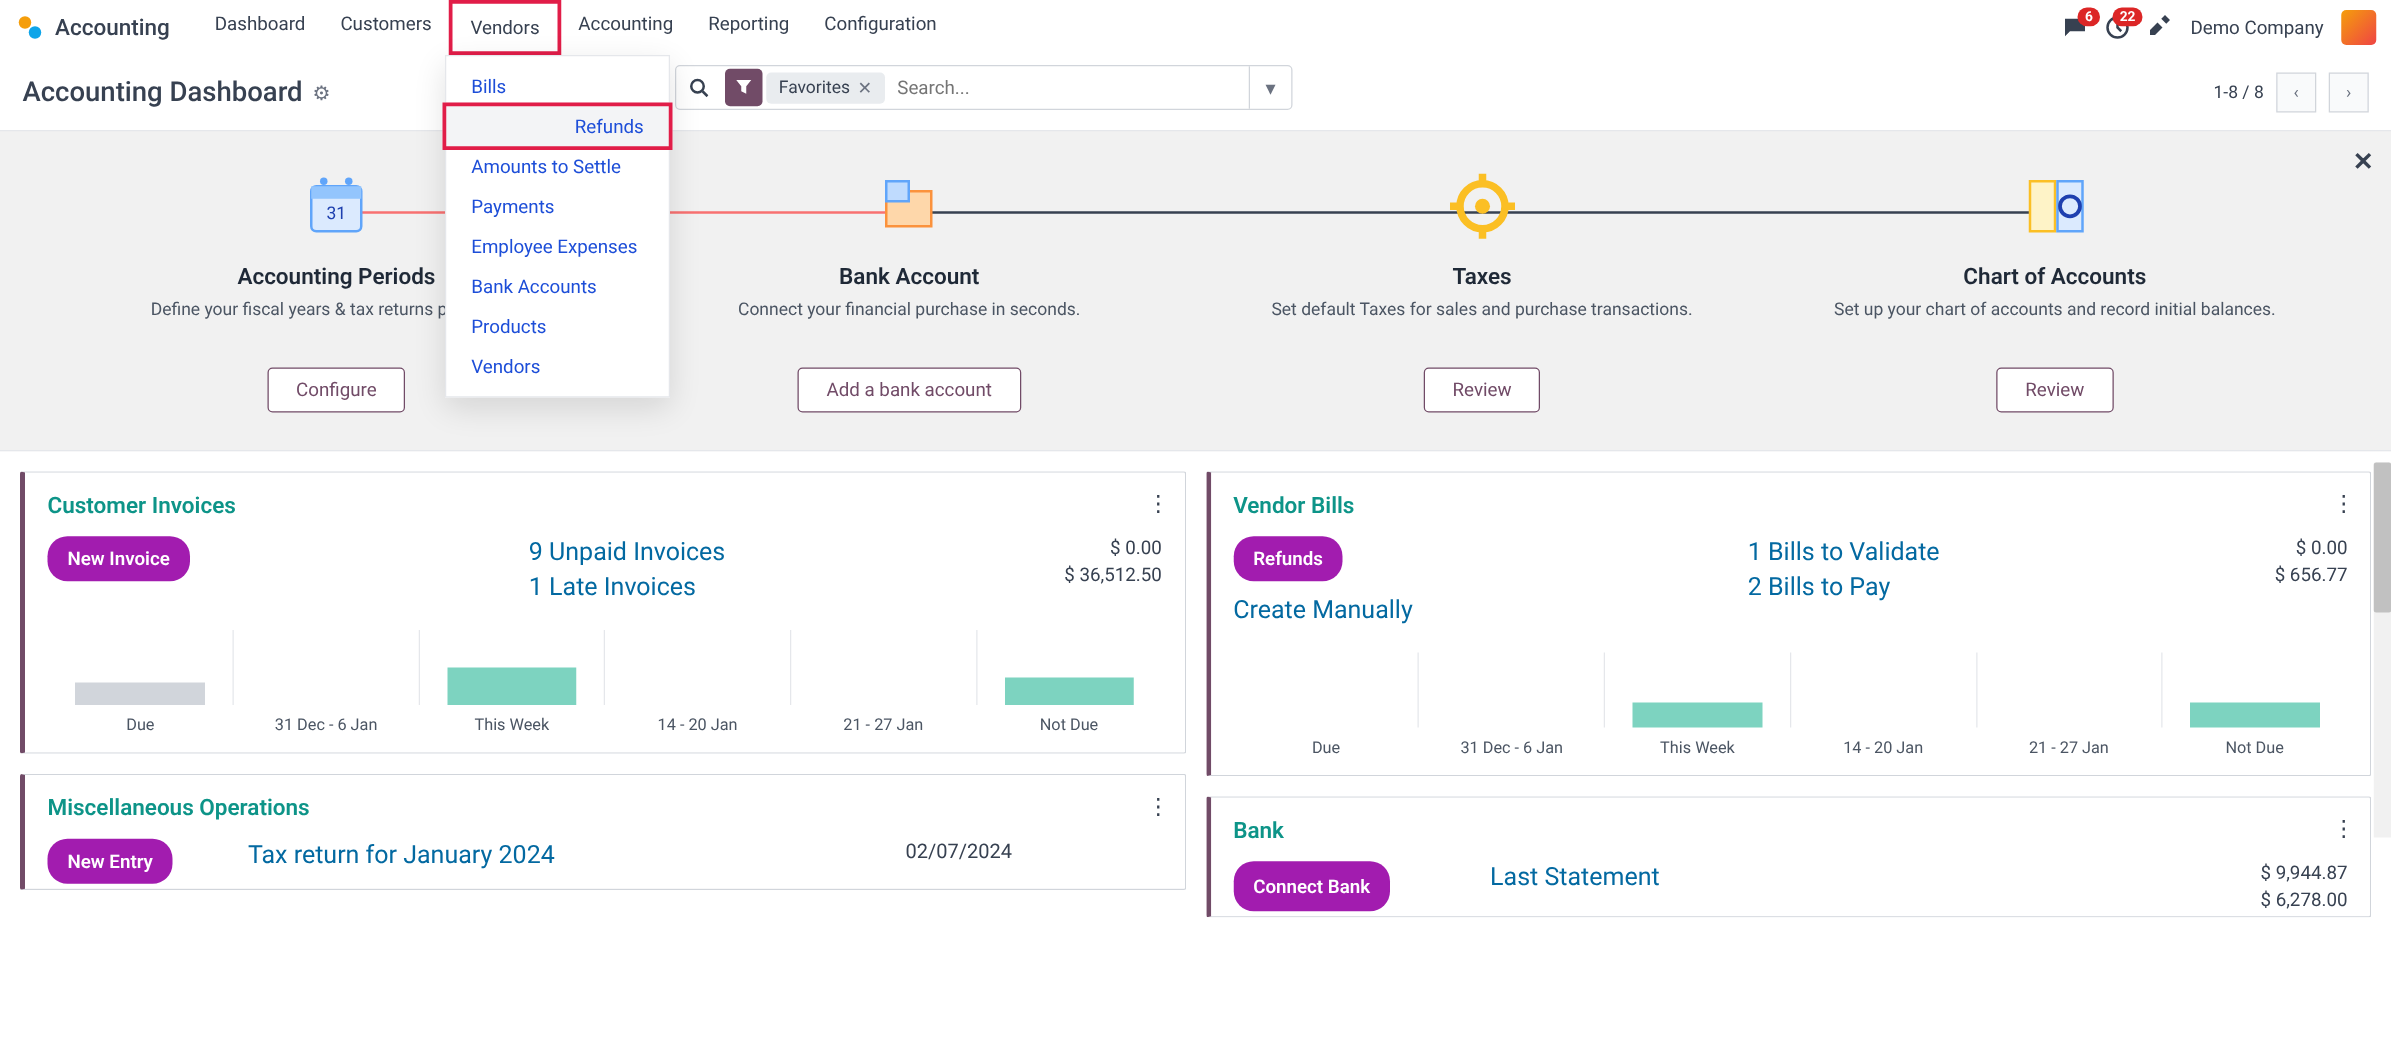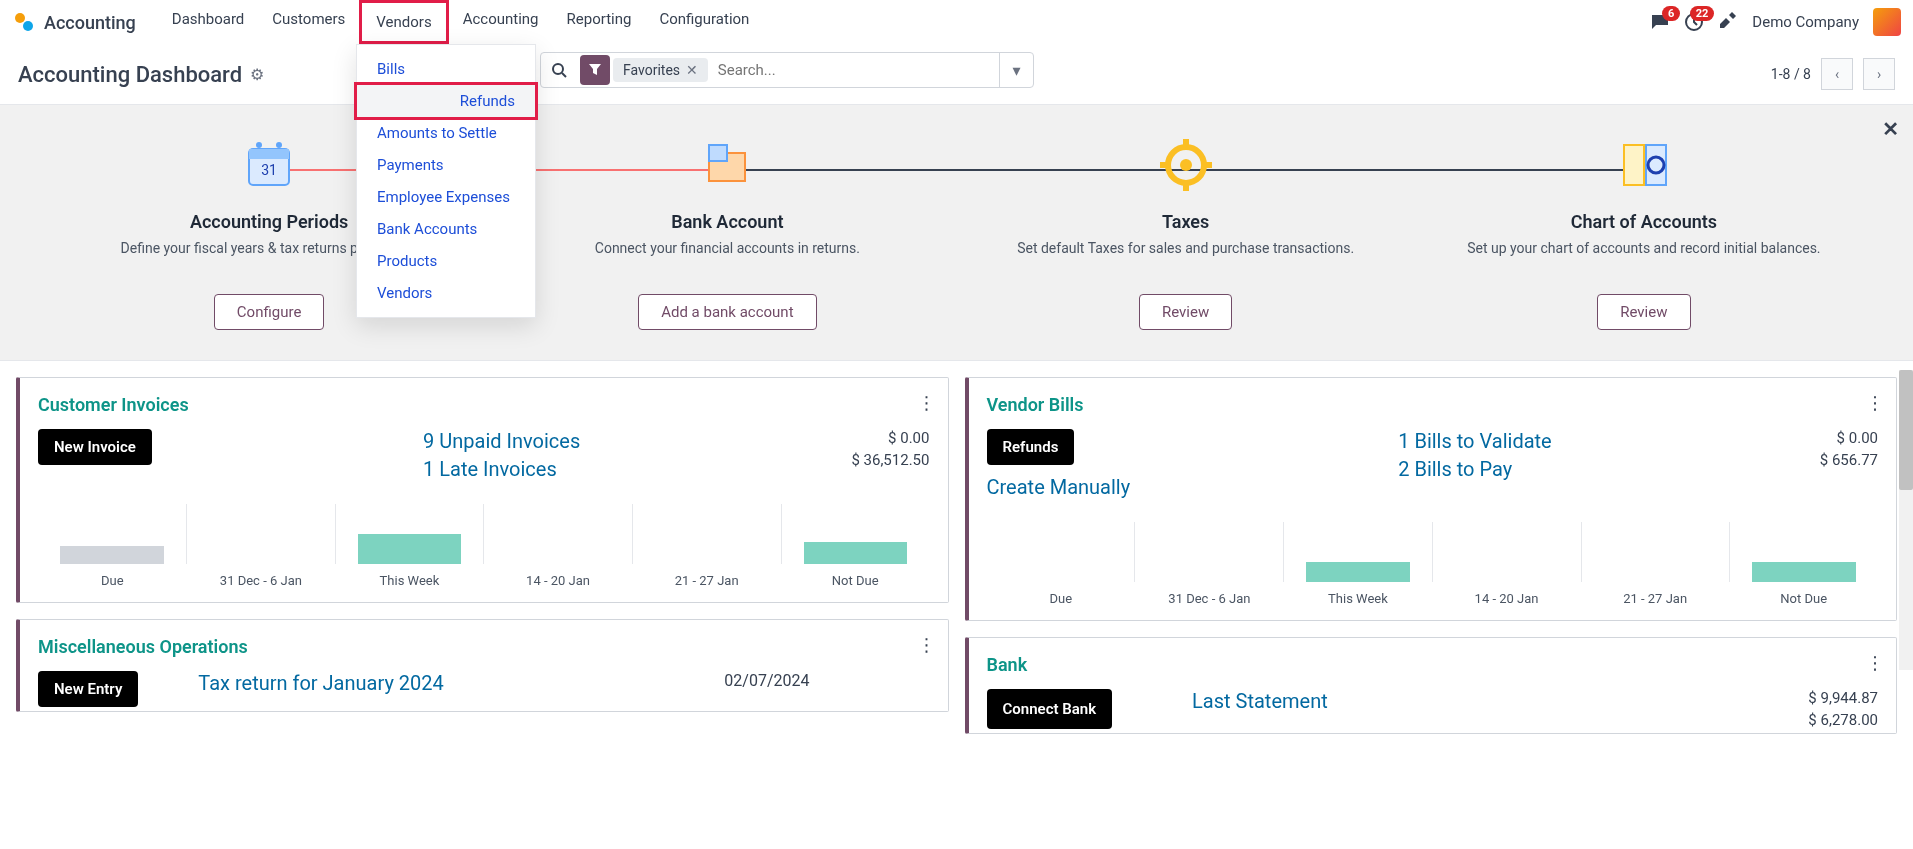--- a/index.html
+++ b/index.html
@@ -50,21 +50,21 @@
 .step-desc { font-size: 14px; color: #4b5563; line-height: 1.5; margin-bottom: 14px; min-height: 42px; }
 .step-btn { display: inline-block; padding: 8px 22px; border: 1px solid #714b67; color: #714b67; background: #fff; border-radius: 4px; font-size: 15px; cursor: pointer; }
 
 
 .cards { display: flex; gap: 16px; padding: 16px; }
 .col { flex: 1; display: flex; flex-direction: column; gap: 16px; }
 .card { border: 1px solid #d1d5db; border-left: 4px solid #714b67; border-radius: 2px; background: #fff; padding: 16px 18px 14px; position: relative; }
 .card-title { color: #0d9488; font-size: 18px; font-weight: 600; margin-bottom: 14px; }
 .card-menu { position: absolute; top: 14px; right: 12px; cursor: pointer; color: #374151; font-size: 18px; }
 .card-row { display: flex; justify-content: space-between; gap: 20px; }
-.btn-primary { background: #000000; color: #fff; border: none; padding: 9px 16px; border-radius: 4px; font-size: 15px; font-weight: 600; cursor: pointer; }
+.btn-primary { background: #a21caf; color: #fff; border: none; padding: 9px 16px; border-radius: 16px; font-size: 15px; font-weight: 600; cursor: pointer; }
 .links { display: flex; flex-direction: column; gap: 4px; }
 .link { color: #0369a1; font-size: 20px; cursor: pointer; }
 .amounts { text-align: right; display: flex; flex-direction: column; gap: 4px; font-size: 15px; color: #374151; }
 .mini-chart { display: flex; align-items: flex-end; height: 60px; margin-top: 24px; gap: 0; border-bottom: 1px solid transparent; }
 .mini-col { flex: 1; display: flex; flex-direction: column; align-items: center; border-left: 1px solid #e5e7eb; height: 60px; justify-content: flex-end; position: relative; }
 .mini-col:first-child { border-left: none; }
 .mini-bar { width: 70%; background: #7dd3c0; }
 .mini-bar.gray { background: #d1d5db; }
 .mini-labels { display: flex; margin-top: 8px; justify-content: center; }
 .mini-label { flex: 1; text-align: center; font-size: 13px; color: #4b5563; }
@@ -179,21 +179,21 @@
     </div>
     <div class="step">
       <div class="step-line"></div>
       <div class="step-icon">
         <svg width="64" height="64" viewBox="0 0 64 64">
             <rect x="14" y="20" width="36" height="28" fill="#fed7aa" stroke="#fb923c" stroke-width="2"></rect>
             <rect x="14" y="12" width="18" height="16" fill="#bfdbfe" stroke="#60a5fa" stroke-width="2"></rect>
           </svg>
       </div>
       <div class="step-title">Bank Account</div>
-      <div class="step-desc">Connect your financial accounts in returns.</div>
+      <div class="step-desc">Connect your financial purchase in seconds.</div>
       <button class="step-btn">Add a bank account</button>
     </div>
     <div class="step">
       <div class="step-line"></div>
       <div class="step-icon">
         <svg width="64" height="64" viewBox="0 0 64 64">
             <circle cx="32" cy="32" r="18" fill="none" stroke="#fbbf24" stroke-width="6"></circle>
             <circle cx="32" cy="32" r="6" fill="#fbbf24"></circle>
             <g stroke="#fbbf24" stroke-width="6">
               <line x1="32" y1="6" x2="32" y2="14"></line>

